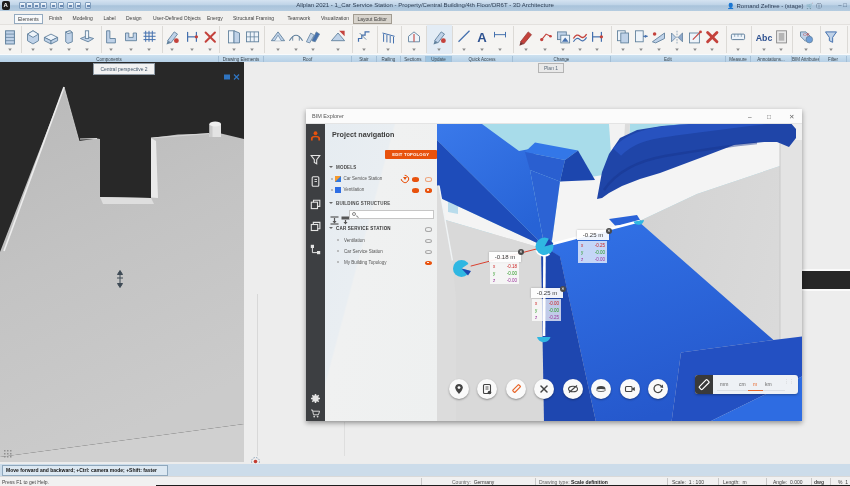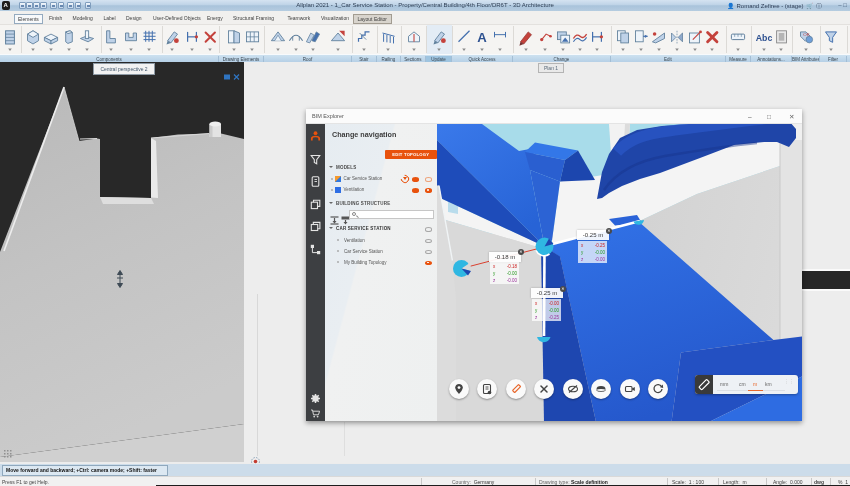--- a/index.html
+++ b/index.html
@@ -504,21 +504,21 @@
             <line x1="9.681980515339465" y1="3.3180194846605358" x2="3.318019484660536" y2="9.681980515339465"></line>
           </g>
         </svg></div>
       <div class="sideic" style="top: 282px;"><svg width="13" height="13" viewBox="0 0 13 13">
           <path d="M2 3 L3.5 3 L4.5 7.8 L9.4 7.8 L10.6 4.2 L4 4.2" fill="none" stroke="#d4d4d4" stroke-width="1"></path>
           <circle cx="5.2" cy="9.6" r="0.9" fill="#d4d4d4"></circle>
           <circle cx="8.6" cy="9.6" r="0.9" fill="#d4d4d4"></circle>
         </svg></div>
     </div>
     <div id="bim-panel">
-      <div class="pn-h">Change navigation</div>
+      <div class="pn-h">Project navigation</div>
       <div class="btn-edit">EDIT TOPOLOGY</div>
       <div class="car" style="left: 4px; top: 42px;"></div>
       <div class="sect" style="left: 11px; top: 41px;">MODELS</div>
       <div class="bull" style="left: 5.5px; top: 54px;"></div>
       <div class="sq" style="left: 10px; top: 52.5px; background: linear-gradient(135deg, rgb(245, 154, 45) 0%, rgb(245, 154, 45) 49%, rgb(47, 120, 224) 51%, rgb(47, 120, 224) 100%);"></div>
       <div class="trow" style="left: 18.5px; top: 52.5px;">Car Service Station</div>
       <div style="position: absolute; left: 76px; top: 51px; width: 8px; height: 8px; border-width: 1.3px; border-style: solid; border-color: rgb(232, 82, 13) rgb(232, 82, 13) rgb(232, 82, 13) transparent; border-image: initial; border-radius: 50%; transform: rotate(40deg);"></div>
       <div style="position: absolute; left: 78px; top: 53.5px; width: 0px; height: 0px; border-left: 2px solid transparent; border-right: 2px solid transparent; border-top: 3px solid rgb(232, 82, 13);"></div>
       <div class="eye on" style="left: 86.5px; top: 53.5px;"></div>
       <div class="eye off" style="left: 99.5px; top: 53.5px;"></div>

